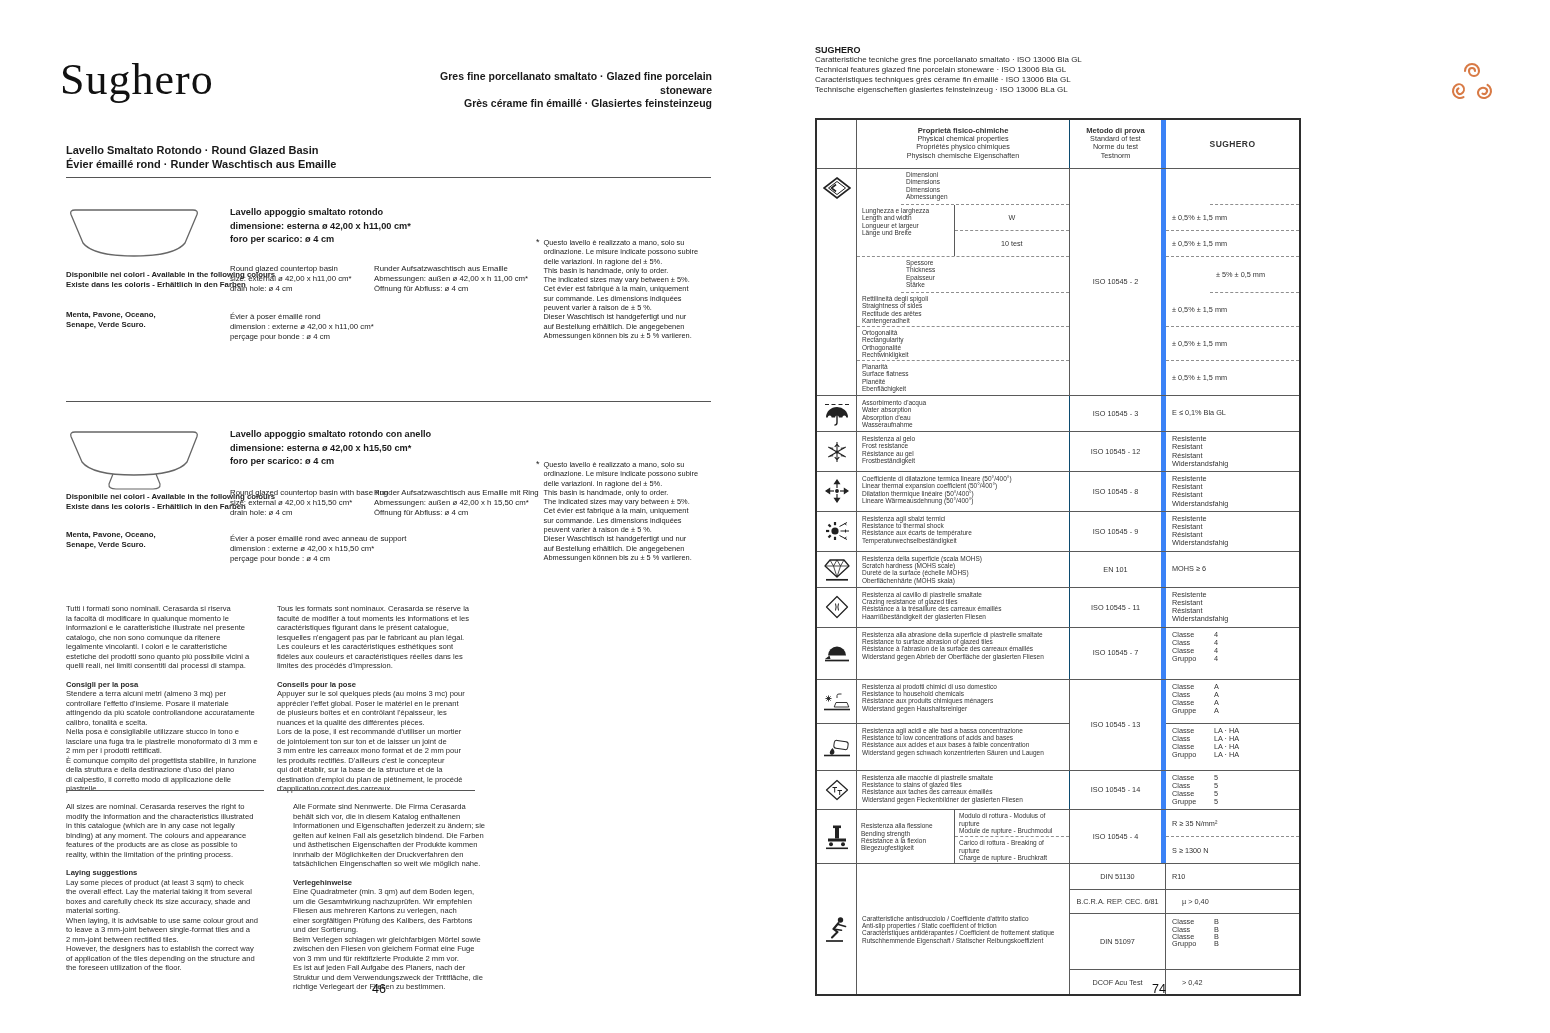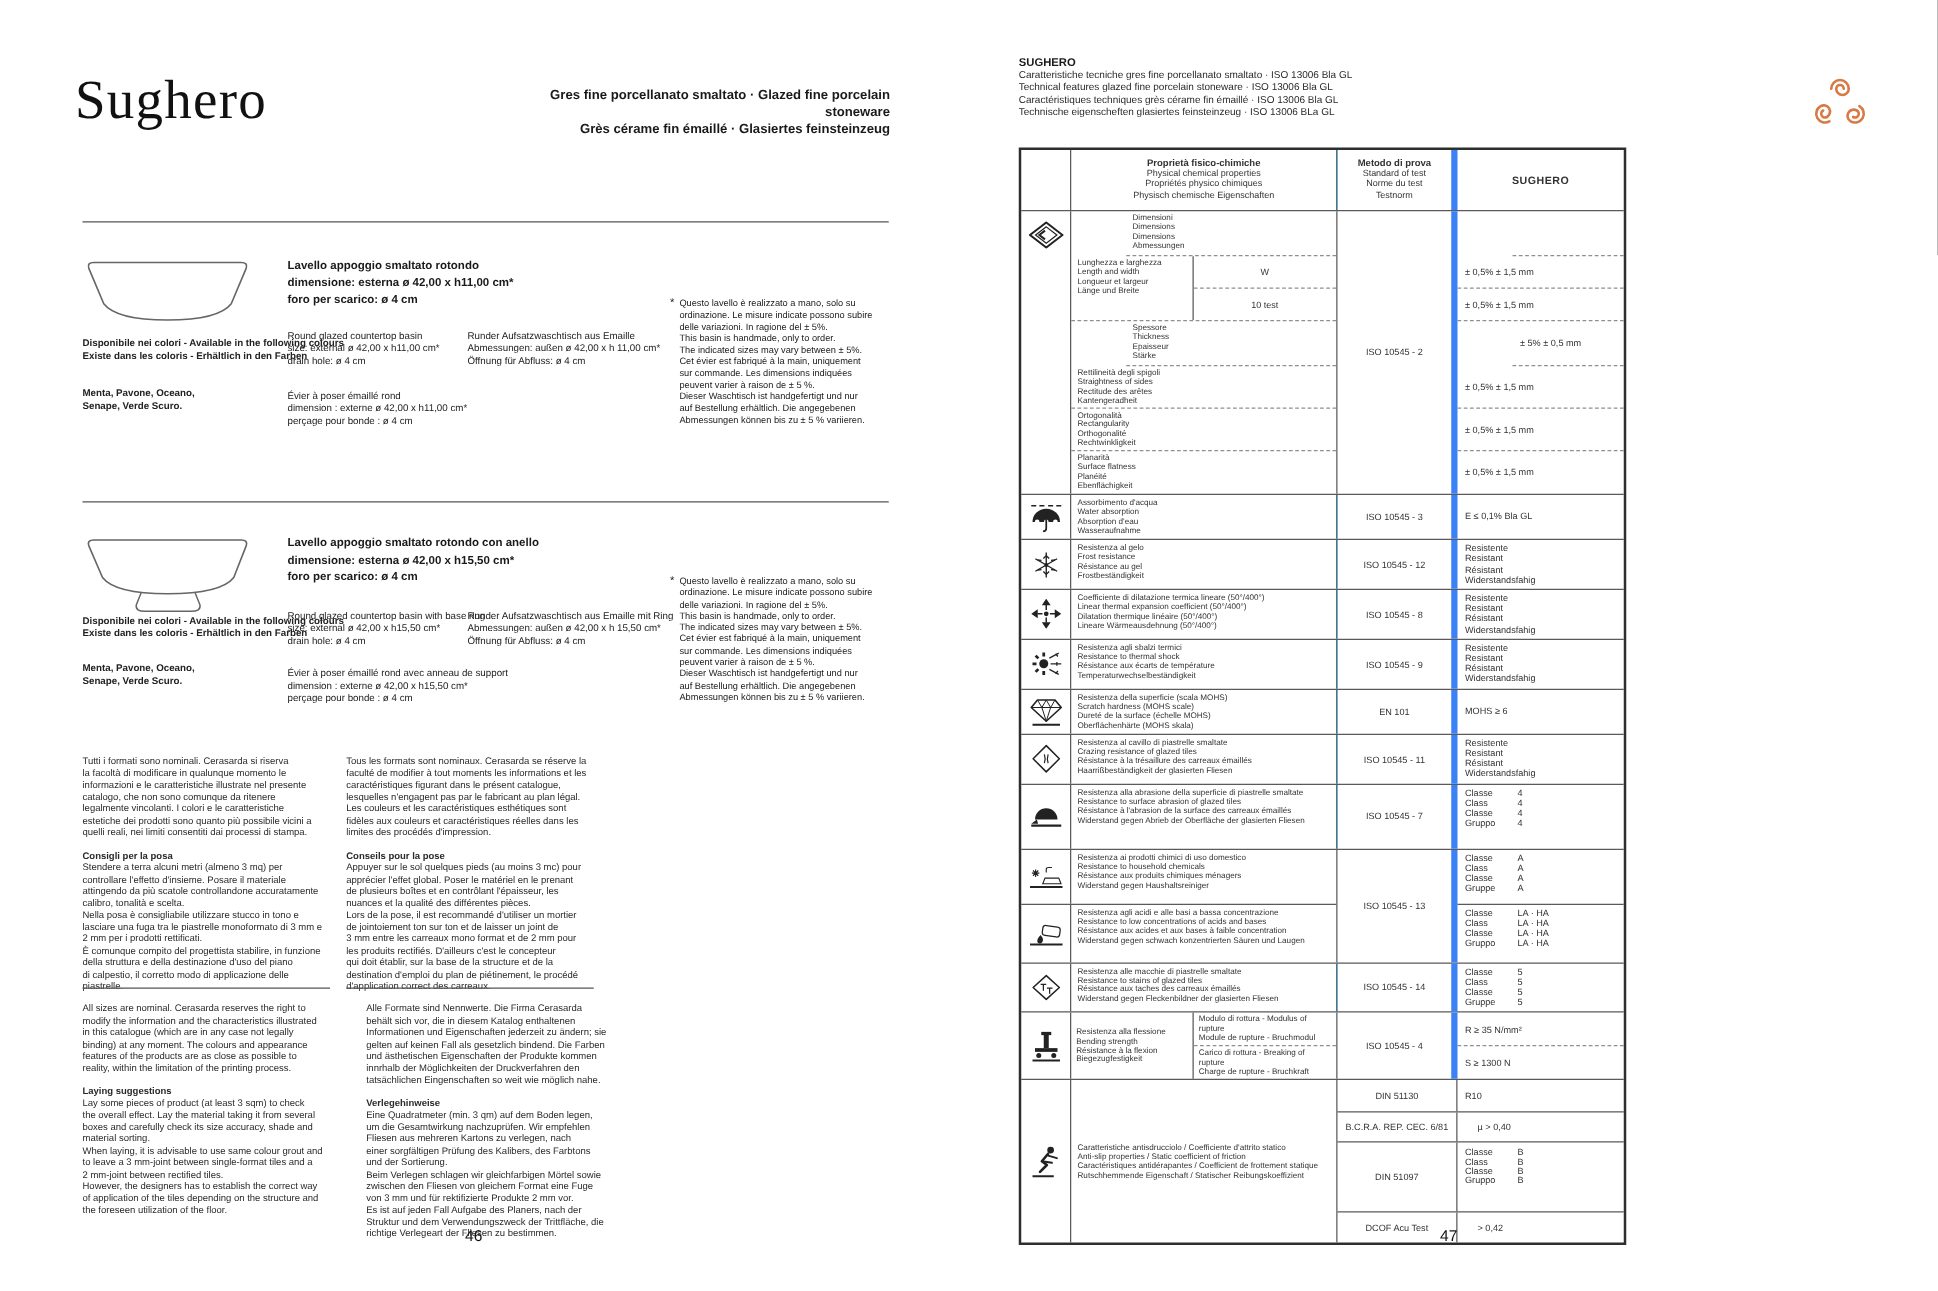--- a/index.html
+++ b/index.html
@@ -86,20 +86,22 @@
 </style>
 </head>
 <body>
 
 <div class="canvas">
 
   <div class="abs main-title" style="left:60px; top:54px;">Sughero</div>
   <div class="abs subtitle pl" style="left:420px; top:70px; width:292px;">Gres fine porcellanato smaltato · Glazed fine porcelain stoneware
 Grès cérame fin émaillé · Glasiertes feinsteinzeug</div>
 
+  <div class="abs sec-heading pl" style="left:66px; top:144px;">Lavello Smaltato Rotondo · Round Glazed Basin
+Évier émaillé rond · Runder Waschtisch aus Emaille</div>
   <div class="abs rule" style="left:66px; top:177px; width:645px;"></div>
 
   <svg class="abs" style="left:66px; top:206px;" width="137" height="54" viewBox="0 0 137 54">
     <path d="M9,4 C5.5,4 4,5.5 5,8.5 L17,37 C24,46 42,50 68,50 C94,50 112,46 119,37 L131,8.5 C132,5.5 130.5,4 127,4 Z" fill="none" stroke="#666" stroke-width="1.3" stroke-linejoin="round"></path>
   </svg>
 
   <div class="abs desc-it pl" style="left:230px; top:206px;">Lavello appoggio smaltato rotondo
 dimensione: esterna ø 42,00 x h11,00 cm*
 foro per scarico: ø 4 cm</div>
   <div class="abs small-txt small-b pl" style="left:66px; top:270px;">Disponibile nei colori - Available in the following colours
@@ -650,15 +652,15 @@
         </div>
         <div class="arow h24r">
           <div class="am">DCOF Acu Test</div>
           <div class="av">&gt; 0,42</div>
         </div>
       </div>
     </div>
 
   </div>
 
-  <div class="abs pagenum" style="left:1152px; top:982px;">47</div>
+  <div class="abs pagenum" style="left:1152px; top:982px;">74</div>
 
 </div>
 
 </body></html>

